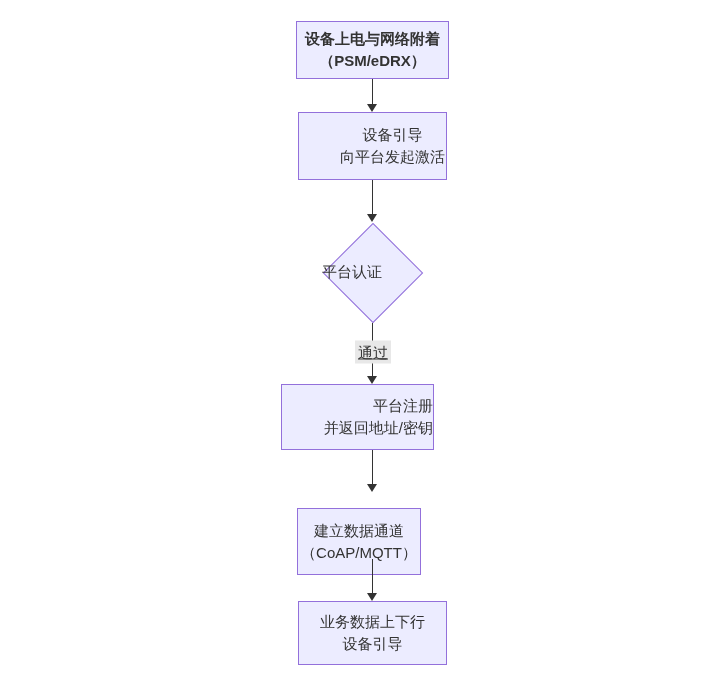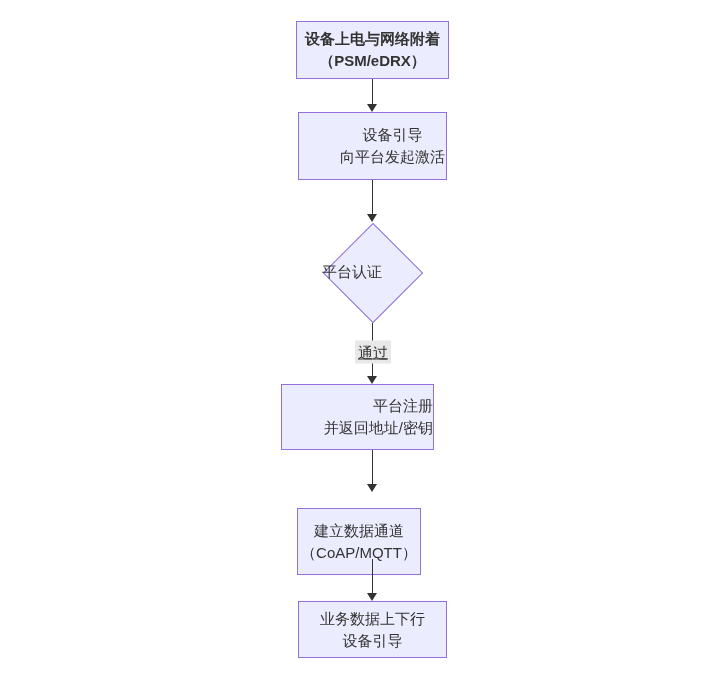--- a/index.html
+++ b/index.html
@@ -131,18 +131,18 @@
 
   <div class="node" style="left:297px; top:492px; width:124px; height:67px;margin-top:16px;">
     <span>建立数据通道</span>
     <span>（CoAP/MQTT）</span>
   </div>
 
   <div class="edge" style="top:559px; height:34px;">
     <div class="arrowhead"></div>
   </div>
 
-  <div class="node" style="left:298px; top:601px; width:149px; height:57px;">
+  <div class="node" style="left:298px; top:601px; width:149px; height:64px;">
     <span>业务数据上下行</span>
     <span>设备引导</span>
   </div>
 
 </div>
 
 </body></html>

